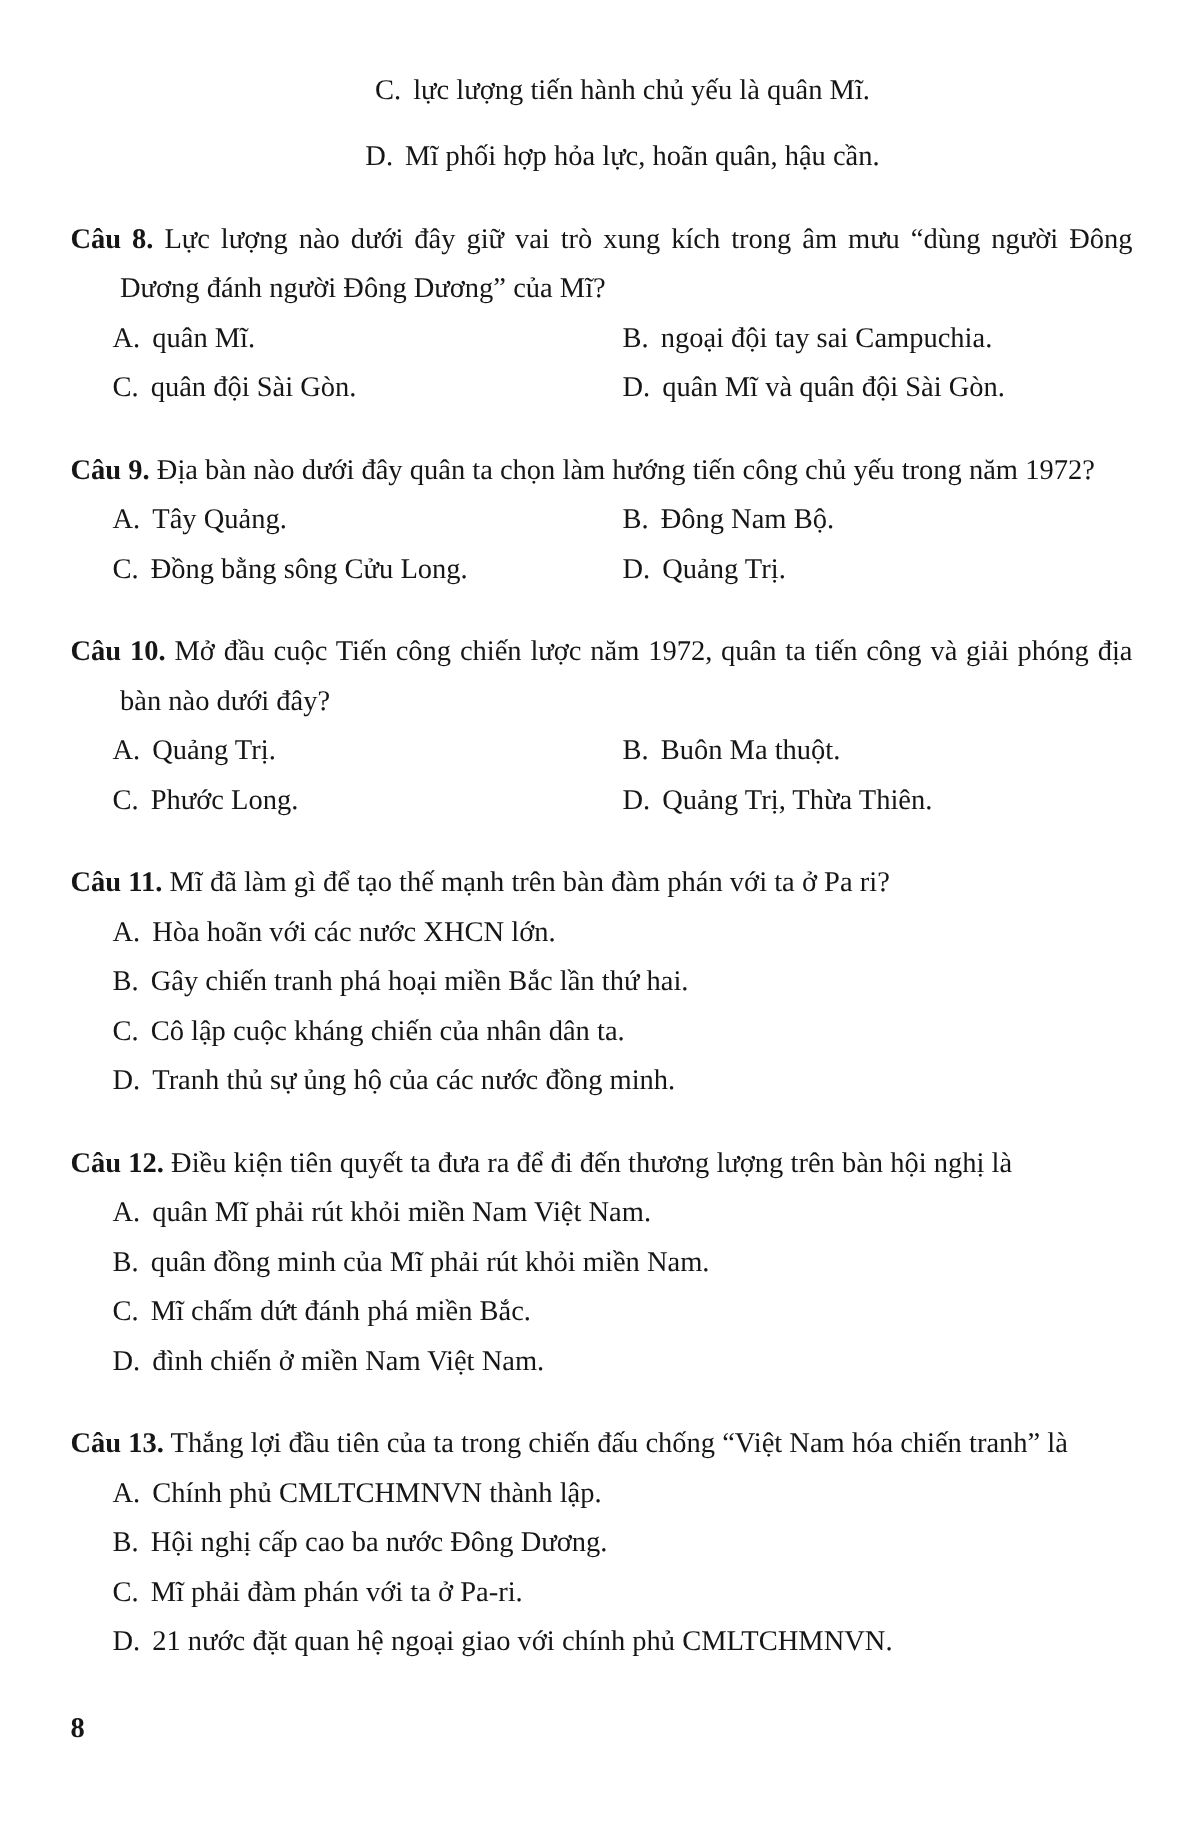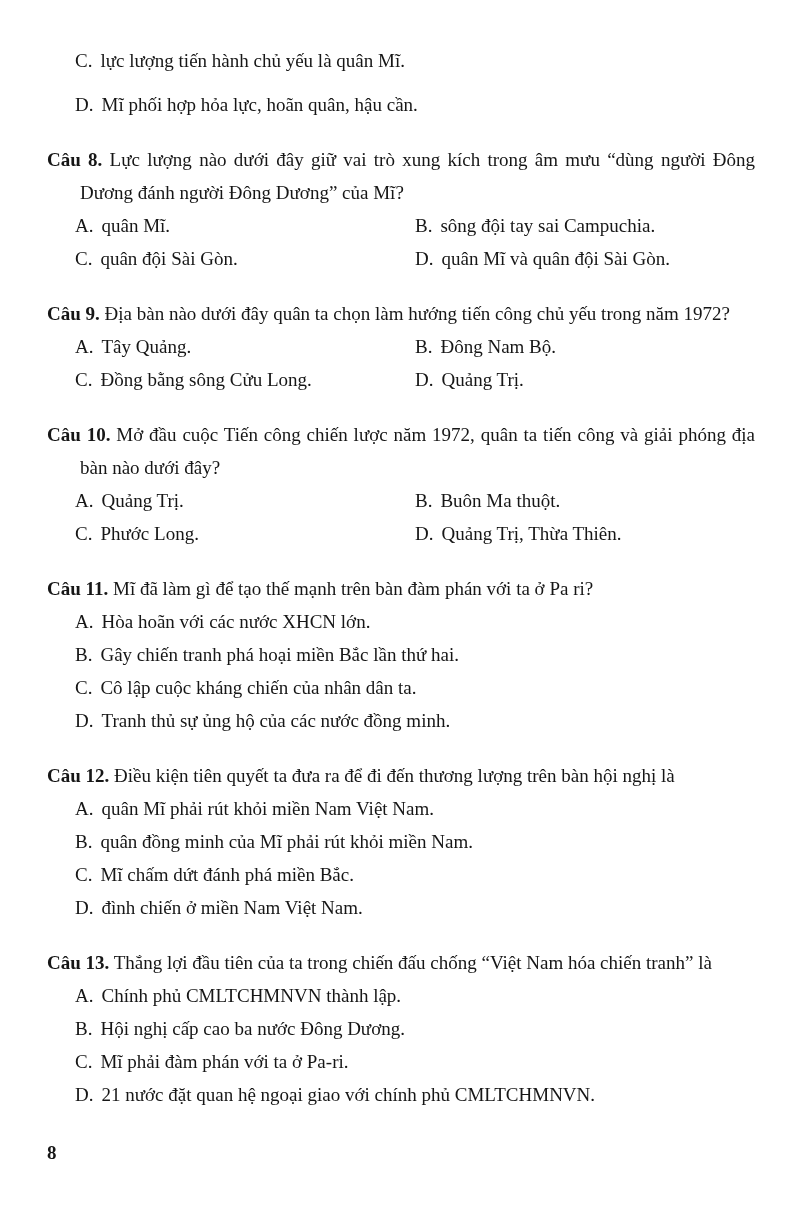--- a/index.html
+++ b/index.html
@@ -15,20 +15,21 @@
     background: #ffffff;
     padding: 44px 45px 0 47px;
     font-family: "Liberation Serif", "DejaVu Serif", serif;
     font-size: 19px;
     line-height: 33px;
     color: #161616;
     overflow: hidden;
   }
   .leading .option-row {
     margin-bottom: 11px;
+    text-align: center;
   }
   .question {
     margin-top: 22px;
   }
   .stem {
     margin: 0;
     padding-left: 33px;
     text-indent: -33px;
     text-align: justify;
   }
@@ -66,21 +67,21 @@
 <div class="page">
   <div id="leading-options" class="leading">
       <div class="option-row"><span class="okey">C.</span><span class="otext">lực lượng tiến hành chủ yếu là quân Mĩ.</span></div>
       <div class="option-row"><span class="okey">D.</span><span class="otext">Mĩ phối hợp hỏa lực, hoãn quân, hậu cần.</span></div>
     </div>
   <div id="questions">
       <div class="question">
         <p class="stem"><span class="qlabel">Câu 8.</span> <span class="qtext">Lực lượng nào dưới đây giữ vai trò xung kích trong âm mưu “dùng người Đông Dương đánh người Đông Dương” của Mĩ?</span></p>
         <div class="opts opts-grid">
           <div class="option-row"><span class="okey">A.</span><span class="otext">quân Mĩ.</span></div>
-          <div class="option-row"><span class="okey">B.</span><span class="otext">sông đội tay sai Campuchia.</span></div>
+          <div class="option-row"><span class="okey">B.</span><span class="otext">ngoại đội tay sai Campuchia.</span></div>
           <div class="option-row"><span class="okey">C.</span><span class="otext">quân đội Sài Gòn.</span></div>
           <div class="option-row"><span class="okey">D.</span><span class="otext">quân Mĩ và quân đội Sài Gòn.</span></div>
         </div>
       </div>
       <div class="question">
         <p class="stem"><span class="qlabel">Câu 9.</span> <span class="qtext">Địa bàn nào dưới đây quân ta chọn làm hướng tiến công chủ yếu trong năm 1972?</span></p>
         <div class="opts opts-grid">
           <div class="option-row"><span class="okey">A.</span><span class="otext">Tây Quảng.</span></div>
           <div class="option-row"><span class="okey">B.</span><span class="otext">Đông Nam Bộ.</span></div>
           <div class="option-row"><span class="okey">C.</span><span class="otext">Đồng bằng sông Cửu Long.</span></div>

